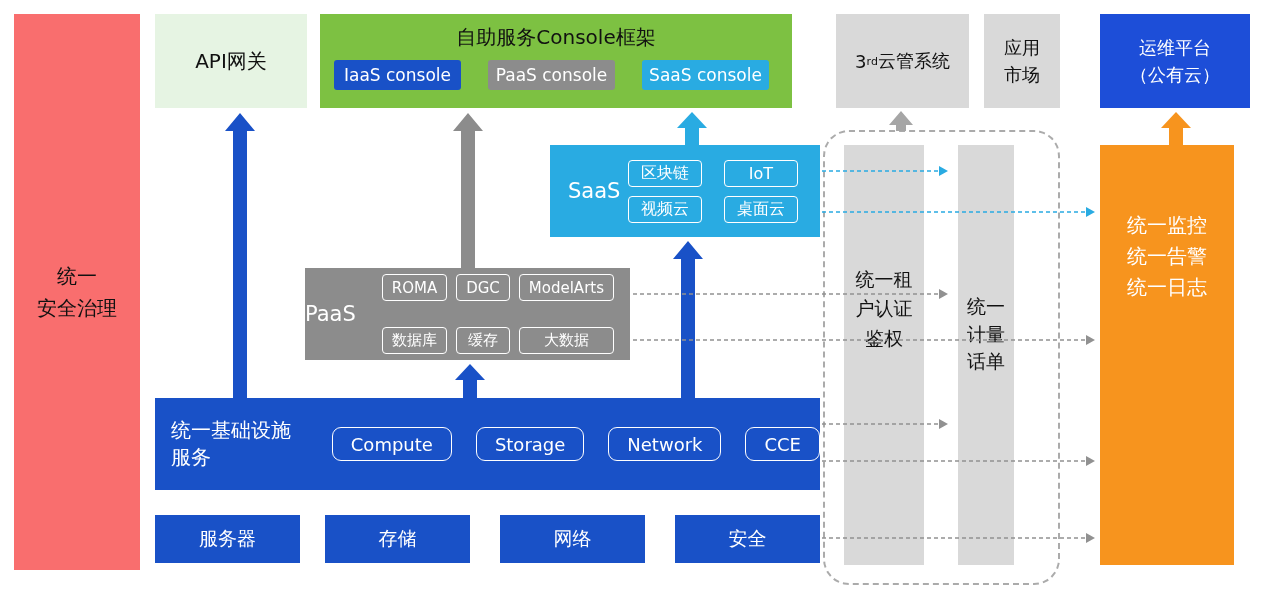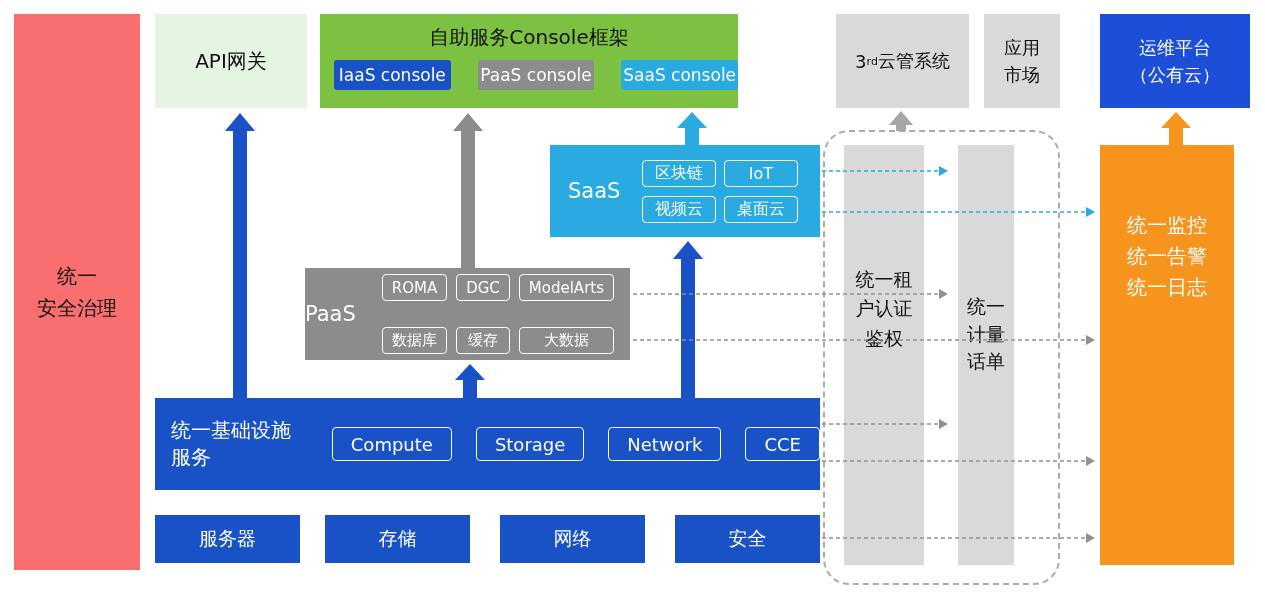--- a/index.html
+++ b/index.html
@@ -9,21 +9,21 @@
   .center { display:flex; align-items:center; justify-content:center; text-align:center; }
   .pre { white-space:pre-line; }
 
   
   #security-bar { left:14px; top:14px; width:126px; height:556px; background:#F96E6E; color:#111;
                   font-size:20px; line-height:1.6; }
 
   
   #api-gateway { left:155px; top:14px; width:152px; height:94px; background:#E6F4E3; color:#111; font-size:20px; }
 
-  #console-frame { left:320px; top:14px; width:418px; height:94px; background:#7DC142; color:#111;
+  #console-frame { left:320px; top:14px; width:472px; height:94px; background:#7DC142; color:#111;
                    display:flex; flex-direction:column; }
   .cf-title { height:46px; display:flex; align-items:center; justify-content:center; font-size:20px; }
   .cf-chips { display:flex; gap:27px; padding-left:14px; align-items:flex-start; }
   .cf-chip  { width:127px; height:30px; border-radius:3px; color:#fff; font-size:17px;
               display:flex; align-items:center; justify-content:center; }
   .chip-iaas { background:#1951C7; }
   .chip-paas { background:#8C8C8C; }
   .chip-saas { background:#29ABE2; }
 
   #third-cms { left:836px; top:14px; width:133px; height:94px; background:#D9D9D9; color:#111; font-size:18px; }
@@ -33,32 +33,32 @@
   #om-platform { left:1100px; top:14px; width:150px; height:94px; background:#1d4ed8; color:#fff;
                  font-size:18px; line-height:1.5; }
 
   
   .layer-label { color:#fff; font-size:21px; }
   .sub-chip { border:1.5px solid #fff; border-radius:4px; color:#fff; font-size:16px; height:27px;
               padding:0 12px; display:flex; align-items:center; justify-content:center; }
 
   #saas-box { left:550px; top:145px; width:270px; height:92px; background:#29ABE2;
               display:flex; align-items:center; padding-left:18px; }
-  .saas-grid { display:grid; grid-template-columns:auto auto; gap:9px 8px; margin-left:auto; margin-right:22px; }
+  .saas-grid { display:grid; grid-template-columns:auto auto; gap:9px 22px; margin-left:auto; margin-right:22px; }
 
   #paas-box { left:305px; top:268px; width:325px; height:92px; background:#8C8C8C;
               display:flex; align-items:center; }
   .paas-grid { display:grid; grid-template-columns:auto auto auto; gap:26px 9px; margin-left:auto; margin-right:16px; }
   .paas-grid .sub-chip { font-size:15px; padding:0 9px; }
 
   #iaas-box { left:155px; top:398px; width:665px; height:92px; background:#1951C7;
               display:flex; align-items:center; padding-left:16px; }
   #iaas-box .layer-label { font-size:20px; margin-right:22px; }
   .iaas-chips { display:flex; gap:24px; align-items:center; }
-  .iaas-chips .sub-chip { height:34px; font-size:18px; padding:0 18px; }
+  .iaas-chips .sub-chip { height:34px; font-size:18px; padding:0 18px;border-radius:9px; }
 
   .hw-box { top:515px; height:48px; background:#1951C7; color:#fff; font-size:19px; }
   #hw-server  { left:155px; width:145px; }
   #hw-storage { left:325px; width:145px; }
   #hw-network { left:500px; width:145px; }
   #hw-security{ left:675px; width:145px; }
 
   
   #shared-dashed { left:823px; top:130px; width:237px; height:455px;
                    border:2px dashed #ABABAB; border-radius:26px; }

